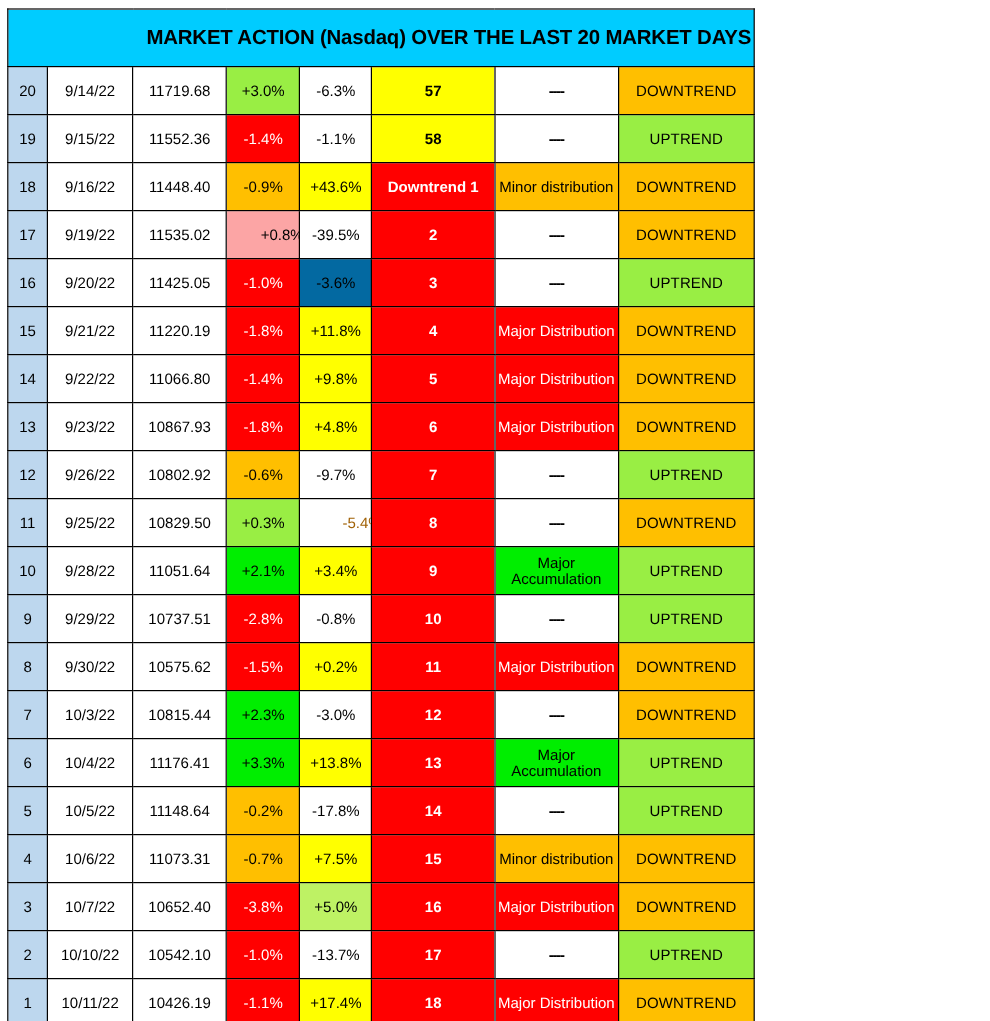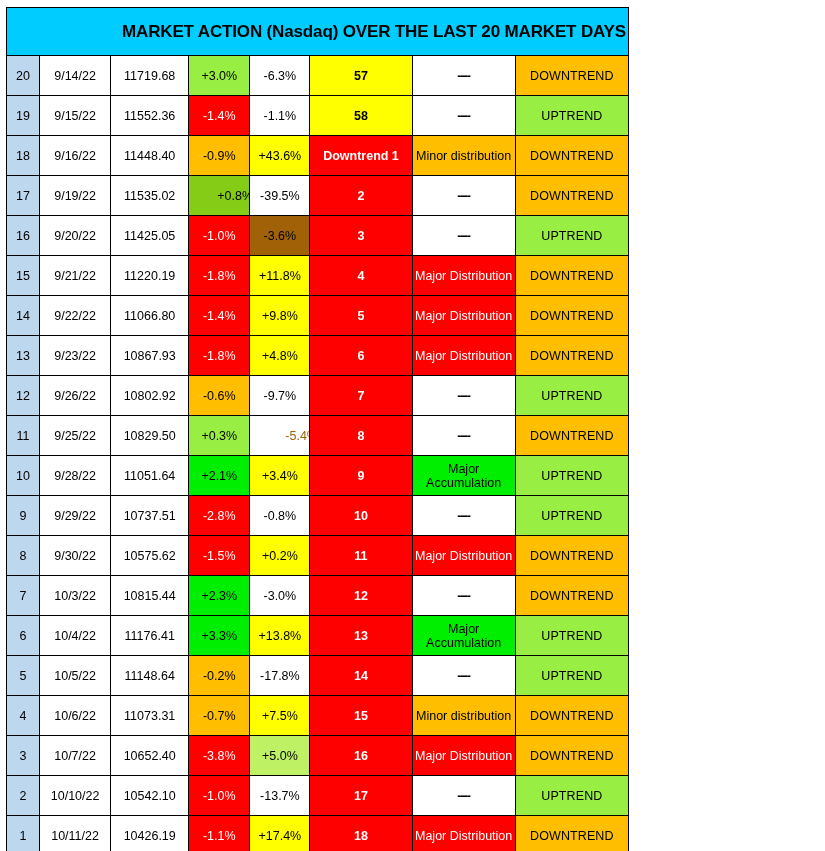--- a/index.html
+++ b/index.html
@@ -121,32 +121,32 @@
             <td style="background: rgb(255, 191, 0); color: rgb(0, 0, 0);">-0.9%</td>
             <td style="background: rgb(255, 255, 0); color: rgb(0, 0, 0);">+43.6%</td>
             <td class="count-cell" style="background: rgb(255, 0, 0); color: rgb(255, 255, 255);">Downtrend 1</td>
             <td class="note-cell" style="background: rgb(255, 191, 0); color: rgb(0, 0, 0);">Minor distribution</td>
             <td class="trend-cell" style="background: rgb(255, 191, 0); color: rgb(0, 0, 0);">DOWNTREND</td>
           </tr>
           <tr class="data-row">
             <td class="idx">17</td>
             <td class="date">9/19/22</td>
             <td class="close">11535.02</td>
-            <td style="background: #84cc16; color: rgb(0, 0, 0); padding-left: 28px;">+0.8%</td>
+            <td style="background: #fca5a5; color: rgb(0, 0, 0); padding-left: 28px;">+0.8%</td>
             <td style="background: rgb(255, 255, 255); color: rgb(0, 0, 0);">-39.5%</td>
             <td class="count-cell" style="background: rgb(255, 0, 0); color: rgb(255, 255, 255);">2</td>
             <td class="note-cell dashes" style="background: rgb(255, 255, 255); color: rgb(0, 0, 0);">----</td>
             <td class="trend-cell" style="background: rgb(255, 191, 0); color: rgb(0, 0, 0);">DOWNTREND</td>
           </tr>
           <tr class="data-row">
             <td class="idx">16</td>
             <td class="date">9/20/22</td>
             <td class="close">11425.05</td>
             <td style="background: rgb(255, 0, 0); color: rgb(255, 255, 255);">-1.0%</td>
-            <td style="background: #a16207; color: rgb(0, 0, 0);">-3.6%</td>
+            <td style="background: #0369a1; color: rgb(0, 0, 0);">-3.6%</td>
             <td class="count-cell" style="background: rgb(255, 0, 0); color: rgb(255, 255, 255);">3</td>
             <td class="note-cell dashes" style="background: rgb(255, 255, 255); color: rgb(0, 0, 0);">----</td>
             <td class="trend-cell" style="background: rgb(153, 238, 68); color: rgb(0, 0, 0);">UPTREND</td>
           </tr>
           <tr class="data-row">
             <td class="idx">15</td>
             <td class="date">9/21/22</td>
             <td class="close">11220.19</td>
             <td style="background: rgb(255, 0, 0); color: rgb(255, 255, 255);">-1.8%</td>
             <td style="background: rgb(255, 255, 0); color: rgb(0, 0, 0);">+11.8%</td>

